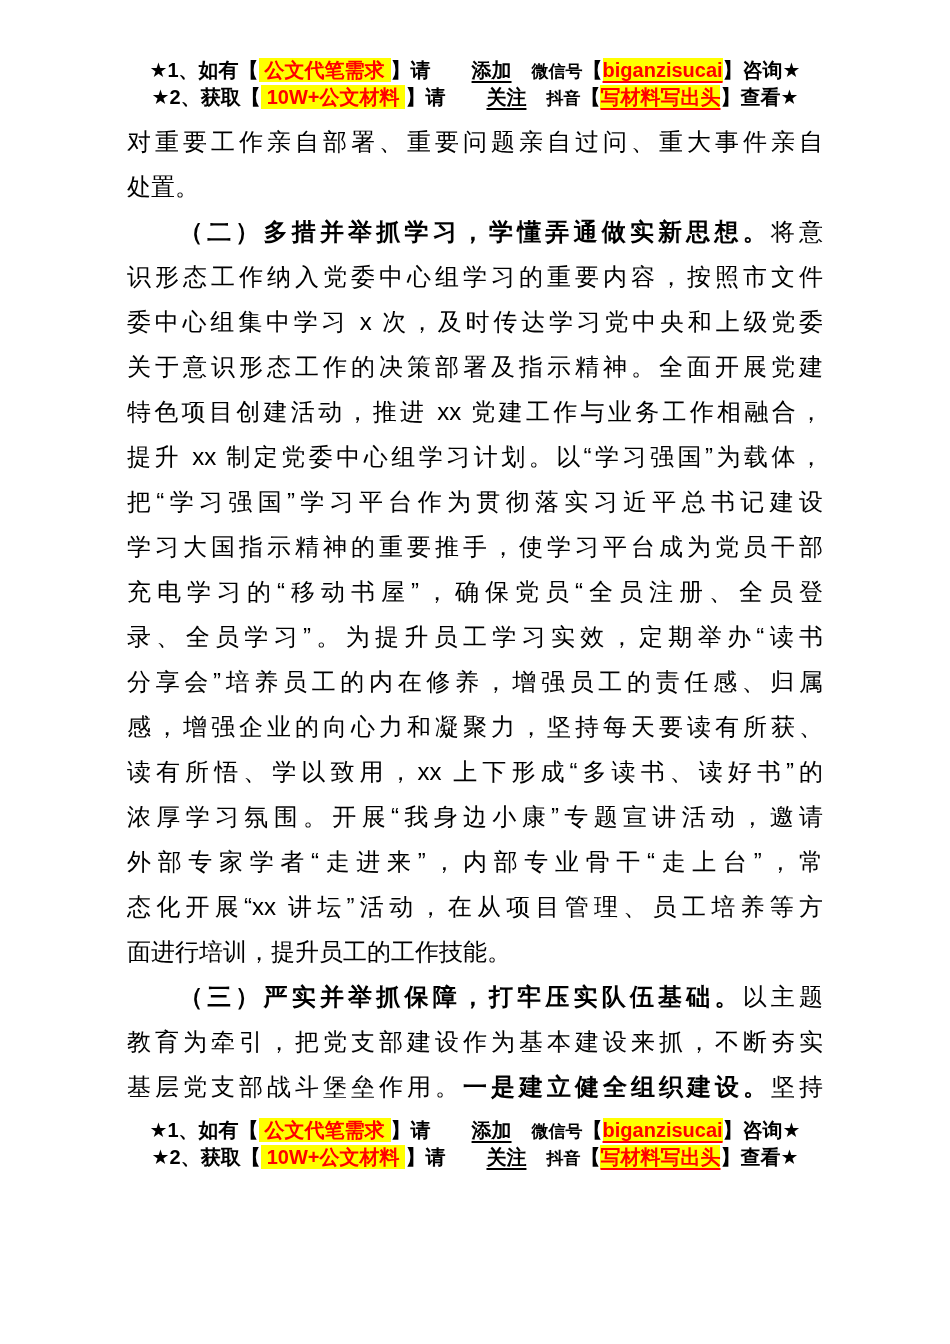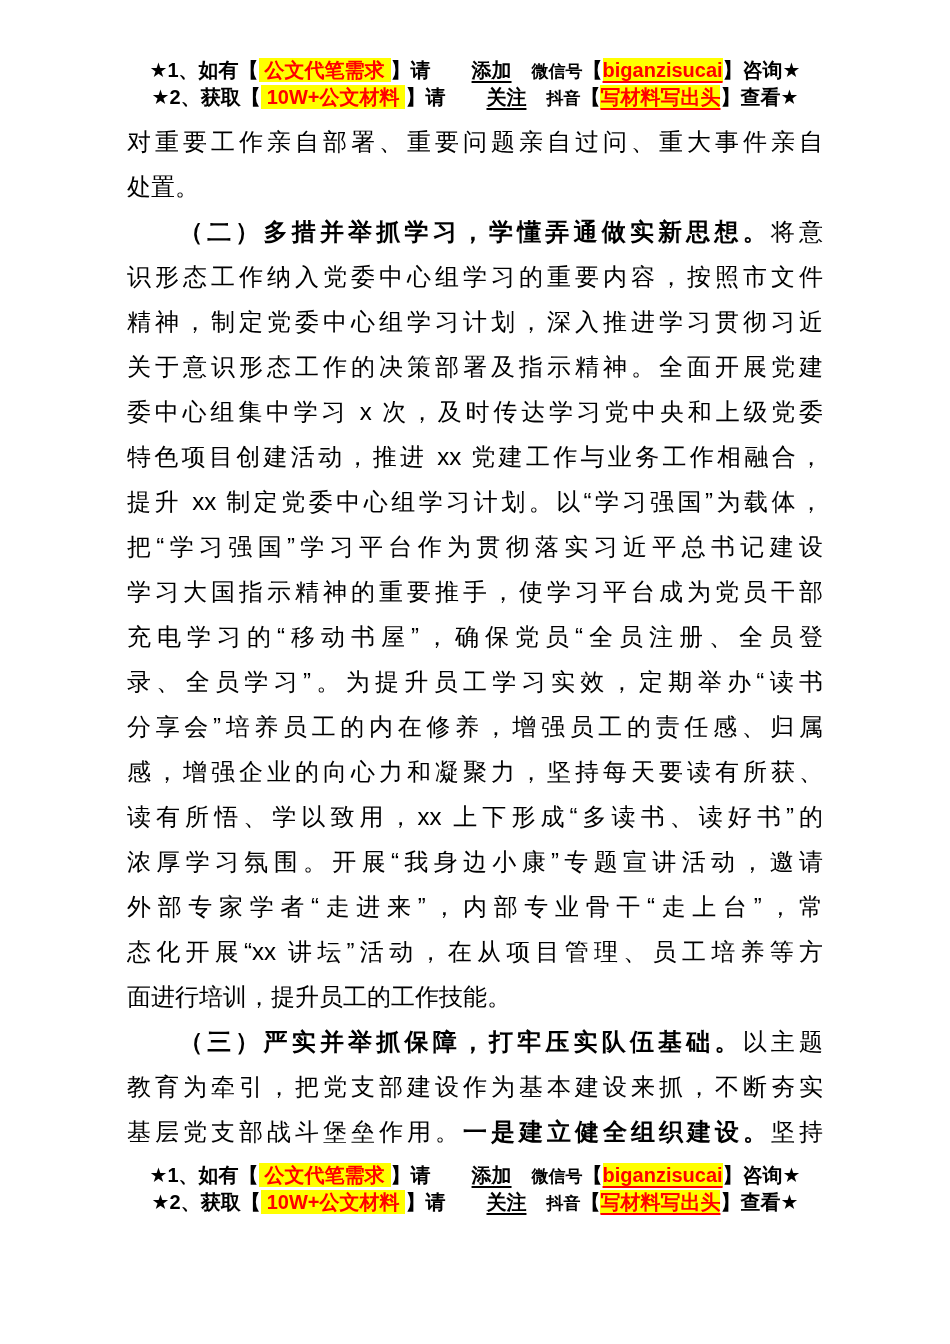--- a/index.html
+++ b/index.html
@@ -68,23 +68,22 @@
 <div class="page">
   <div id="notice-header" class="notice notice-top">
       <div class="notice-line"><span class="seg-plain">★1、如有【</span><span class="seg-hl">公文代笔需求</span><span class="seg-plain">】请</span><span class="seg-ul">添加</span><span class="seg-small">微信号</span><span class="seg-plain">【</span><span class="seg-hl-ul">biganzisucai</span><span class="seg-plain">】咨询★</span></div>
       <div class="notice-line"><span class="seg-plain">★2、获取【</span><span class="seg-hl">10W+公文材料</span><span class="seg-plain">】请</span><span class="seg-ul">关注</span><span class="seg-small">抖音</span><span class="seg-plain">【</span><span class="seg-hl-ul">写材料写出头</span><span class="seg-plain">】查看★</span></div>
     </div>
   <div id="body-text" class="body-text">
       <div class="body-line"><span>对重要工作亲自部署、重要问题亲自过问、重大事件亲自</span></div>
       <div class="body-line end"><span>处置。</span></div>
       <div class="body-line indent"><span class="bold">（二）多措并举抓学习，学懂弄通做实新思想。</span><span>将意</span></div>
       <div class="body-line"><span>识形态工作纳入党委中心组学习的重要内容，按照市文件</span></div>
-      <div class="body-line"><span>精神，制定党委中心组学习计划，深入推进学习贯彻习近</span></div>
+      <div class="body-line"><span>委中心组集中学习 x 次，及时传达学习党中央和上级党委</span></div>
       <div class="body-line"><span>关于意识形态工作的决策部署及指示精神。全面开展党建</span></div>
-      <div class="body-line"><span>委中心组集中学习 x 次，及时传达学习党中央和上级党委</span></div>
       <div class="body-line"><span>特色项目创建活动，推进 xx 党建工作与业务工作相融合，</span></div>
       <div class="body-line"><span>提升 xx 制定党委中心组学习计划。以“学习强国”为载体，</span></div>
       <div class="body-line"><span>把“学习强国”学习平台作为贯彻落实习近平总书记建设</span></div>
       <div class="body-line"><span>学习大国指示精神的重要推手，使学习平台成为党员干部</span></div>
       <div class="body-line"><span>充电学习的“移动书屋”，确保党员“全员注册、全员登</span></div>
       <div class="body-line"><span>录、全员学习”。为提升员工学习实效，定期举办“读书</span></div>
       <div class="body-line"><span>分享会”培养员工的内在修养，增强员工的责任感、归属</span></div>
       <div class="body-line"><span>感，增强企业的向心力和凝聚力，坚持每天要读有所获、</span></div>
       <div class="body-line"><span>读有所悟、学以致用，xx 上下形成“多读书、读好书”的</span></div>
       <div class="body-line"><span>浓厚学习氛围。开展“我身边小康”专题宣讲活动，邀请</span></div>

